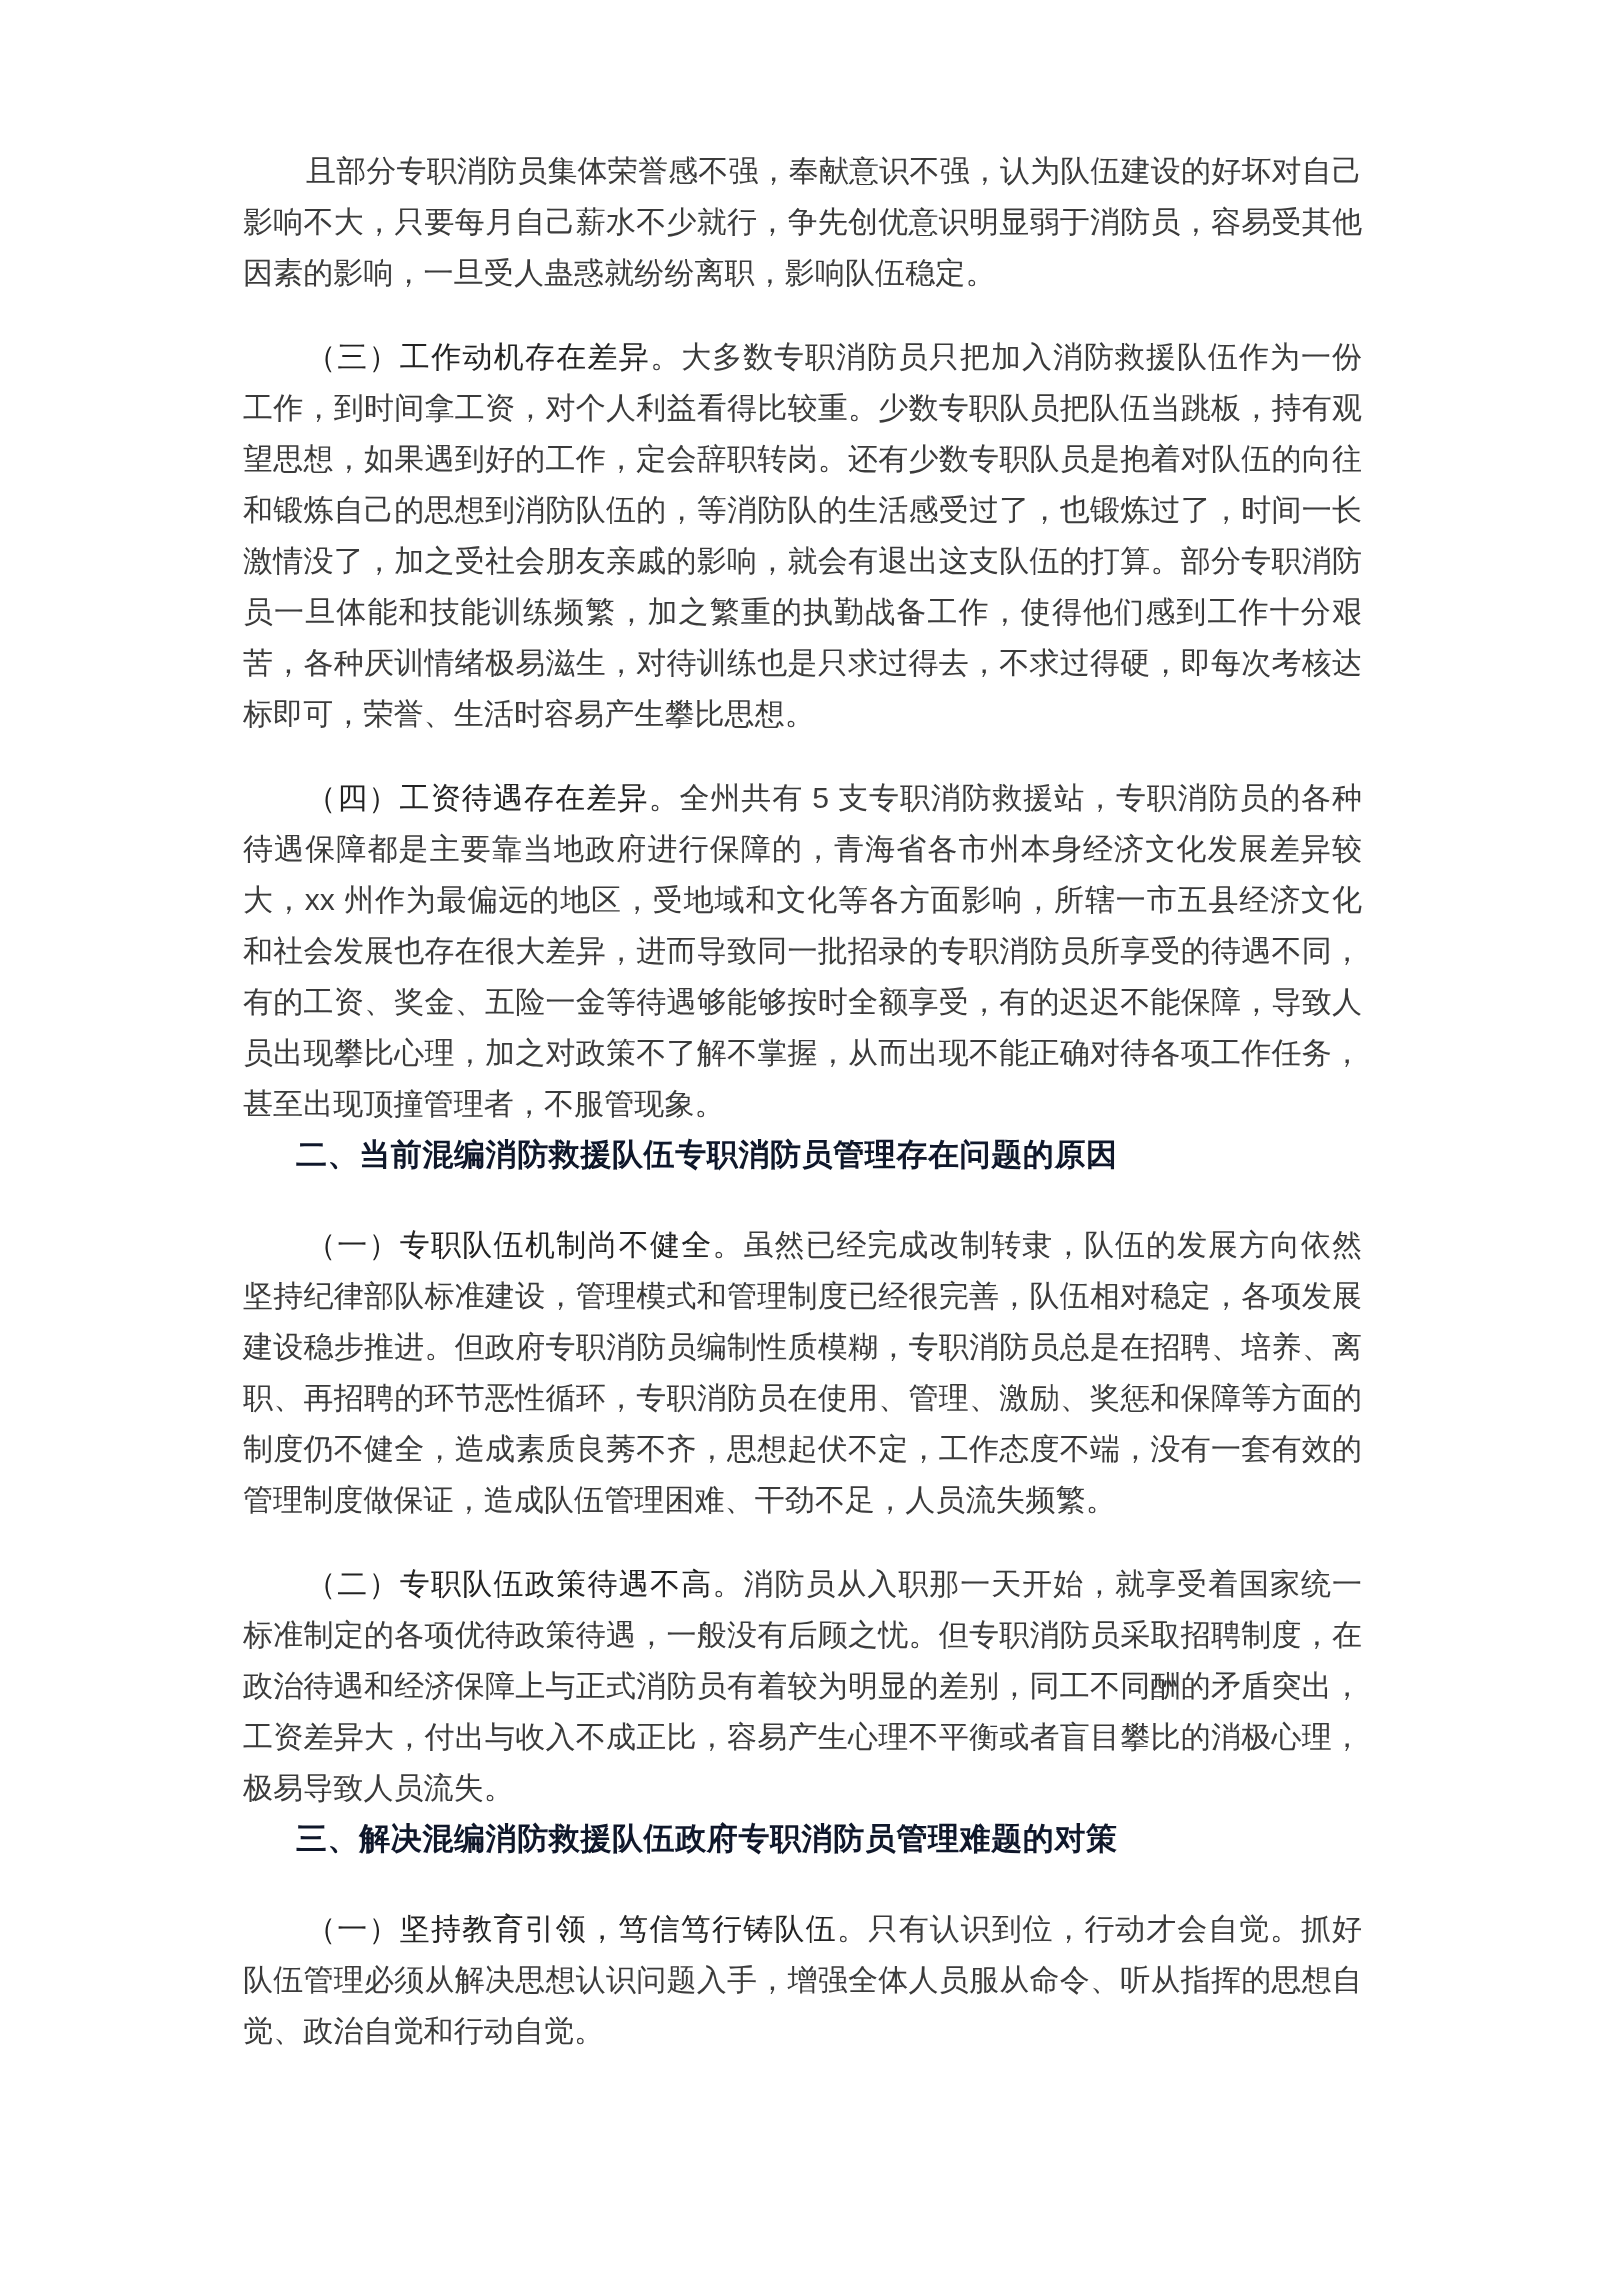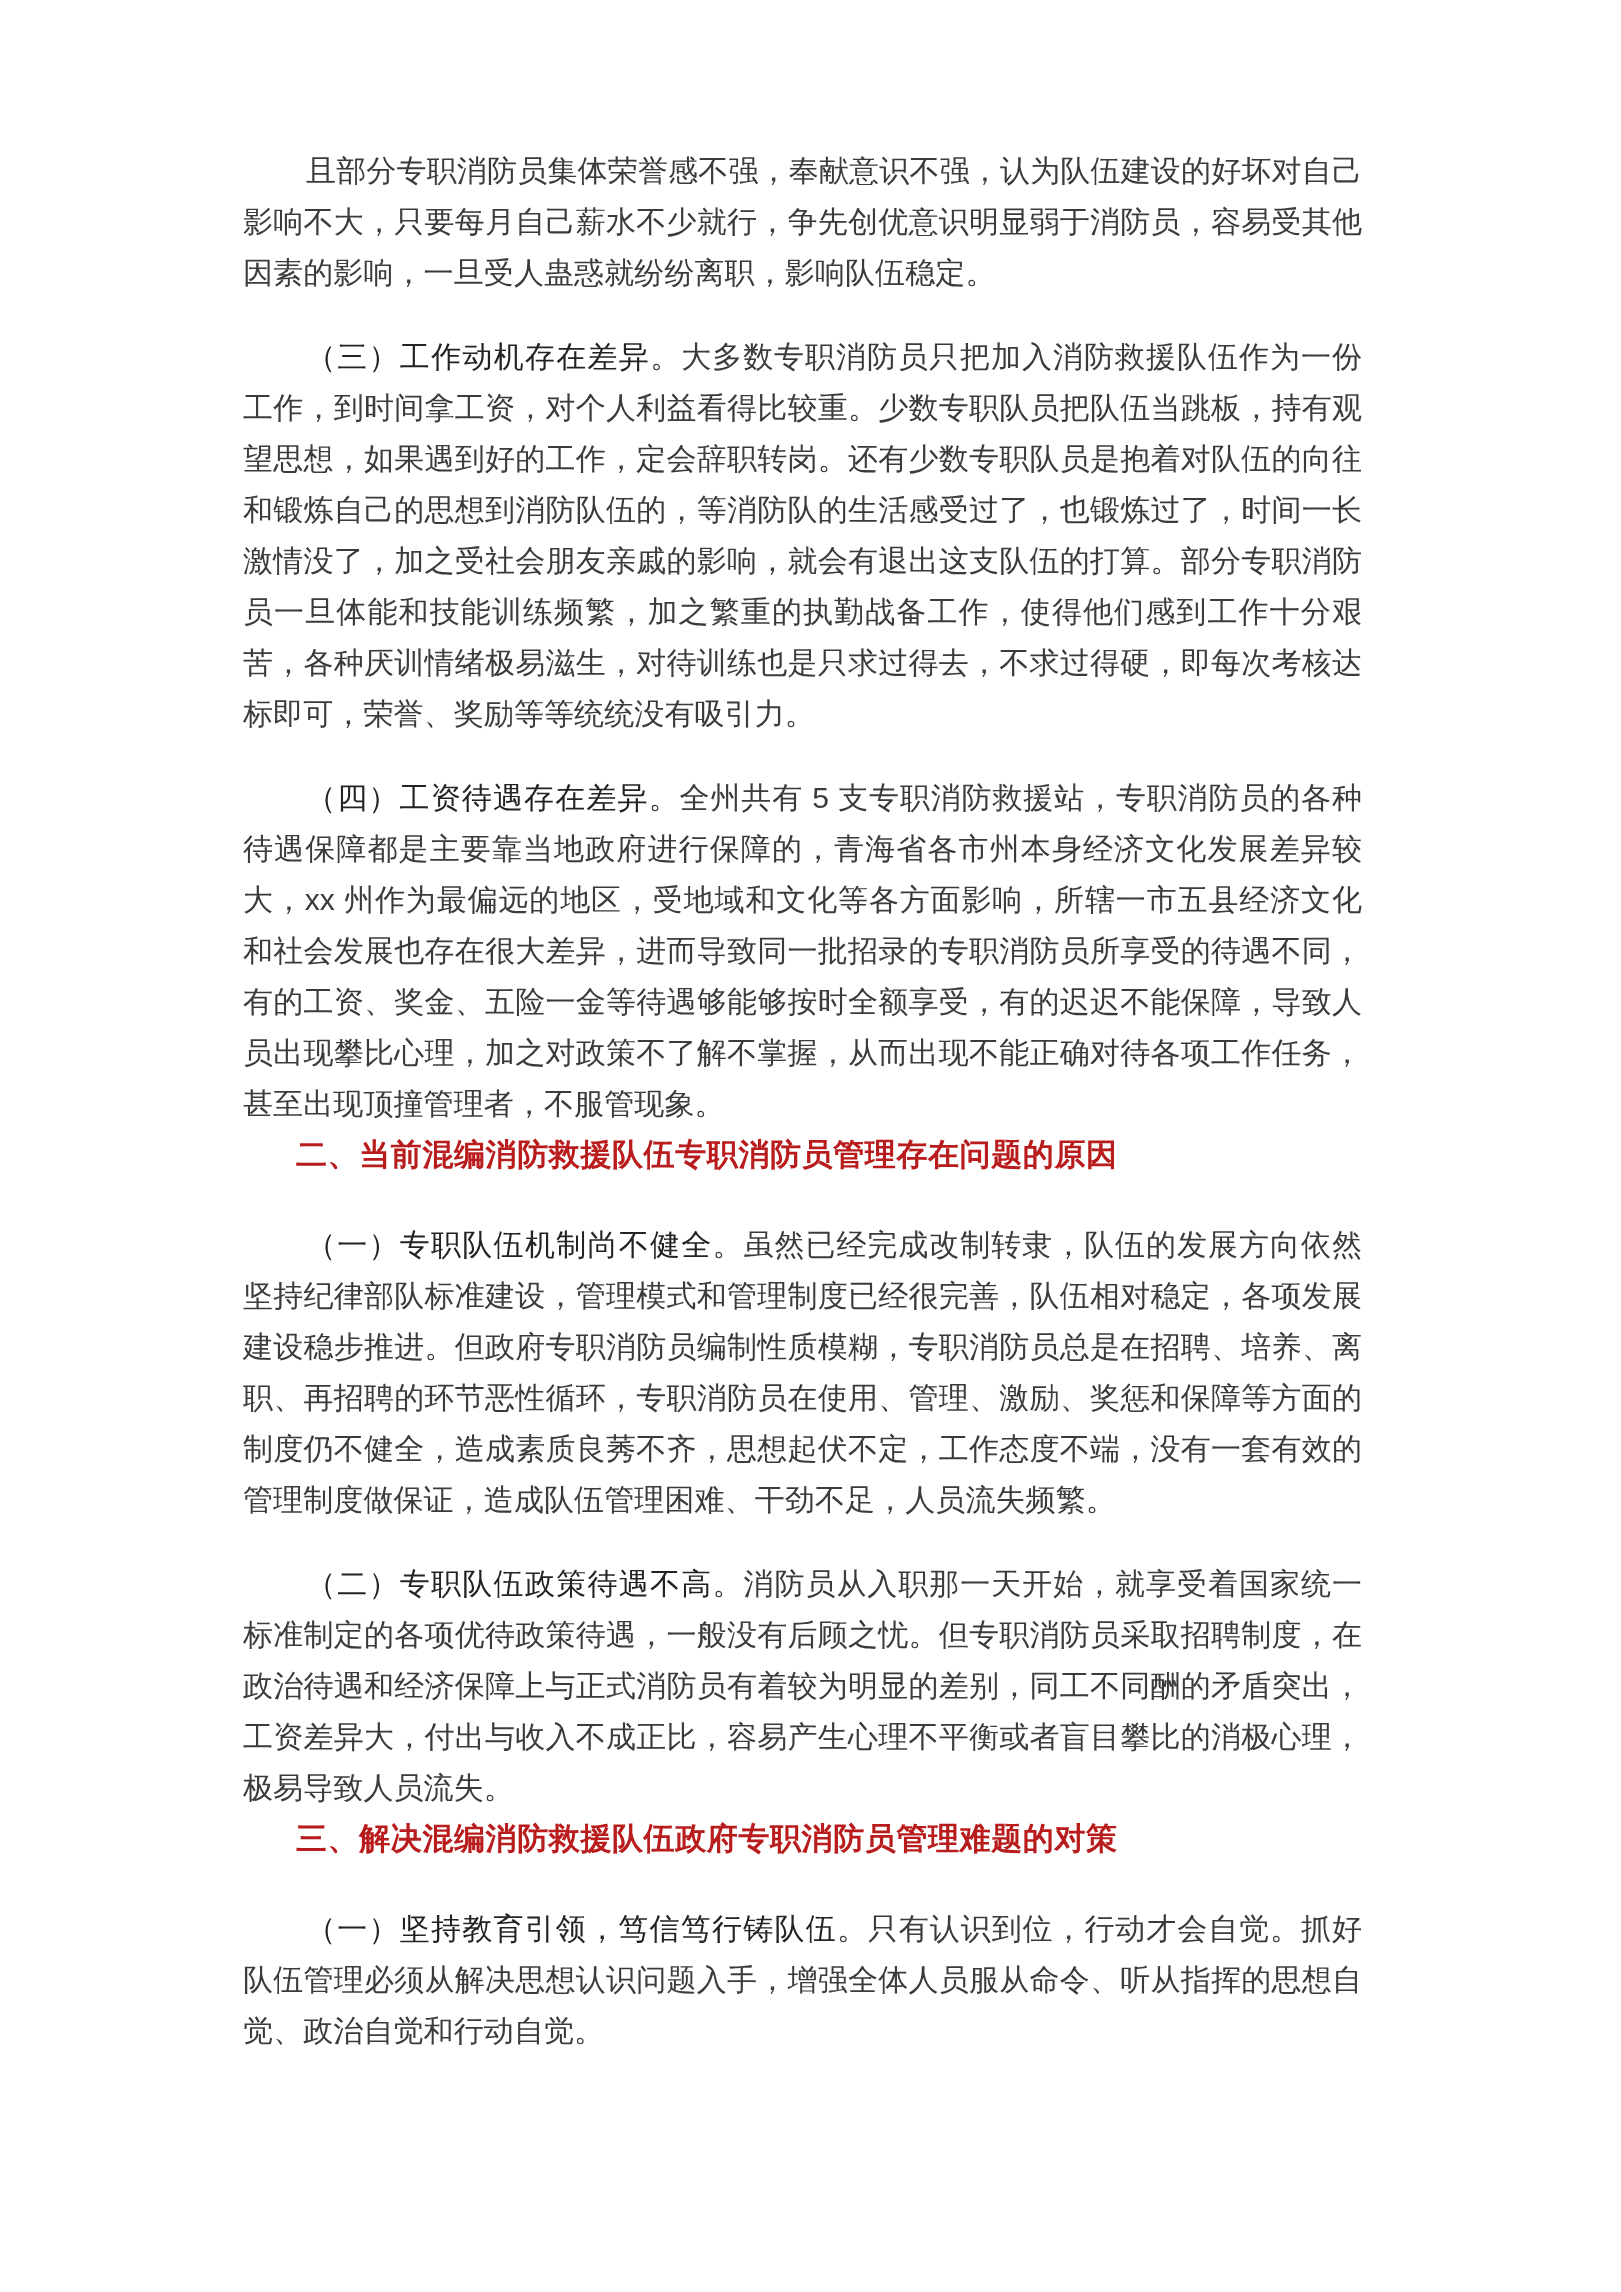--- a/index.html
+++ b/index.html
@@ -48,37 +48,37 @@
   .lead {
     font-weight: normal;
     color: #232323;
     letter-spacing: 0.4px;
   }
   h2.section-heading {
     margin: 0;
     font-size: 31px;
     line-height: 51px;
     font-weight: bold;
-    color: #b91c1c;
+    color: #0f172a;
     text-indent: 53px;
     letter-spacing: 0.6px;
   }
 </style>
 </head>
 <body>
 
 <div class="page">
   <div class="doc-body">
 
     <p class="para indent">
       <span>且部分专职消防员集体荣誉感不强，奉献意识不强，认为队伍建设的好坏对自己影响不大，只要每月自己薪水不少就行，争先创优意识明显弱于消防员，容易受其他因素的影响，一旦受人蛊惑就纷纷离职，影响队伍稳定。</span>
     </p>
 
     <p class="para indent gap">
-      <span class="lead">（三）工作动机存在差异</span><span>。大多数专职消防员只把加入消防救援队伍作为一份工作，到时间拿工资，对个人利益看得比较重。少数专职队员把队伍当跳板，持有观望思想，如果遇到好的工作，定会辞职转岗。还有少数专职队员是抱着对队伍的向往和锻炼自己的思想到消防队伍的，等消防队的生活感受过了，也锻炼过了，时间一长激情没了，加之受社会朋友亲戚的影响，就会有退出这支队伍的打算。部分专职消防员一旦体能和技能训练频繁，加之繁重的执勤战备工作，使得他们感到工作十分艰苦，各种厌训情绪极易滋生，对待训练也是只求过得去，不求过得硬，即每次考核达标即可，荣誉、奖励等等统统没有吸引力。</span>
+      <span class="lead">（三）工作动机存在差异</span><span>。大多数专职消防员只把加入消防救援队伍作为一份工作，到时间拿工资，对个人利益看得比较重。少数专职队员把队伍当跳板，持有观望思想，如果遇到好的工作，定会辞职转岗。还有少数专职队员是抱着对队伍的向往和锻炼自己的思想到消防队伍的，等消防队的生活感受过了，也锻炼过了，时间一长激情没了，加之受社会朋友亲戚的影响，就会有退出这支队伍的打算。部分专职消防员一旦体能和技能训练频繁，加之繁重的执勤战备工作，使得他们感到工作十分艰苦，各种厌训情绪极易滋生，对待训练也是只求过得去，不求过得硬，即每次考核达标即可，荣誉、生活时容易产生攀比思想。</span>
     </p>
 
     <p class="para indent gap">
       <span class="lead">（四）工资待遇存在差异</span><span>。全州共有 5 支专职消防救援站，专职消防员的各种待遇保障都是主要靠当地政府进行保障的，青海省各市州本身经济文化发展差异较大，xx 州作为最偏远的地区，受地域和文化等各方面影响，所辖一市五县经济文化和社会发展也存在很大差异，进而导致同一批招录的专职消防员所享受的待遇不同，有的工资、奖金、五险一金等待遇够能够按时全额享受，有的迟迟不能保障，导致人员出现攀比心理，加之对政策不了解不掌握，从而出现不能正确对待各项工作任务，甚至出现顶撞管理者，不服管现象。</span>
     </p>
 
     <h2 class="section-heading gap-heading">二、当前混编消防救援队伍专职消防员管理存在问题的原因</h2>
 
     <p class="para indent gap-after-heading">
       <span class="lead">（一）专职队伍机制尚不健全</span><span>。虽然已经完成改制转隶，队伍的发展方向依然坚持纪律部队标准建设，管理模式和管理制度已经很完善，队伍相对稳定，各项发展建设稳步推进。但政府专职消防员编制性质模糊，专职消防员总是在招聘、培养、离职、再招聘的环节恶性循环，专职消防员在使用、管理、激励、奖惩和保障等方面的制度仍不健全，造成素质良莠不齐，思想起伏不定，工作态度不端，没有一套有效的管理制度做保证，造成队伍管理困难、干劲不足，人员流失频繁。</span>

